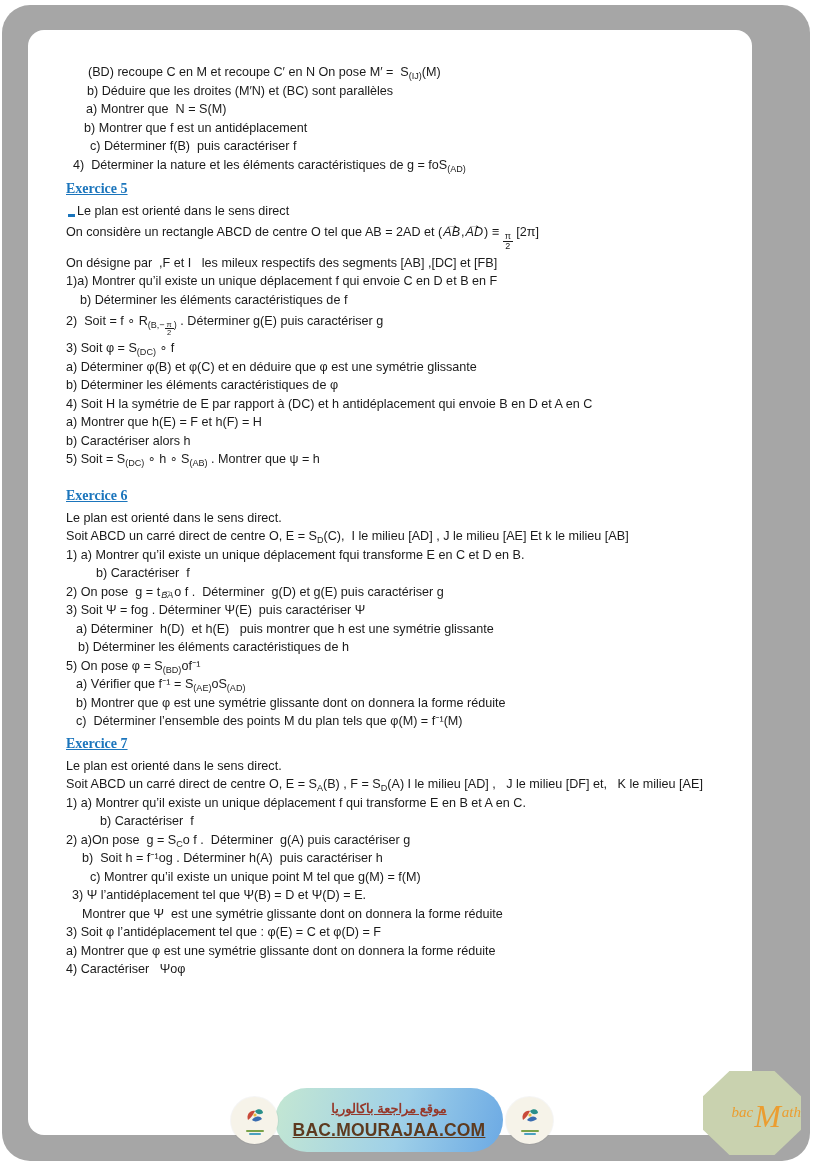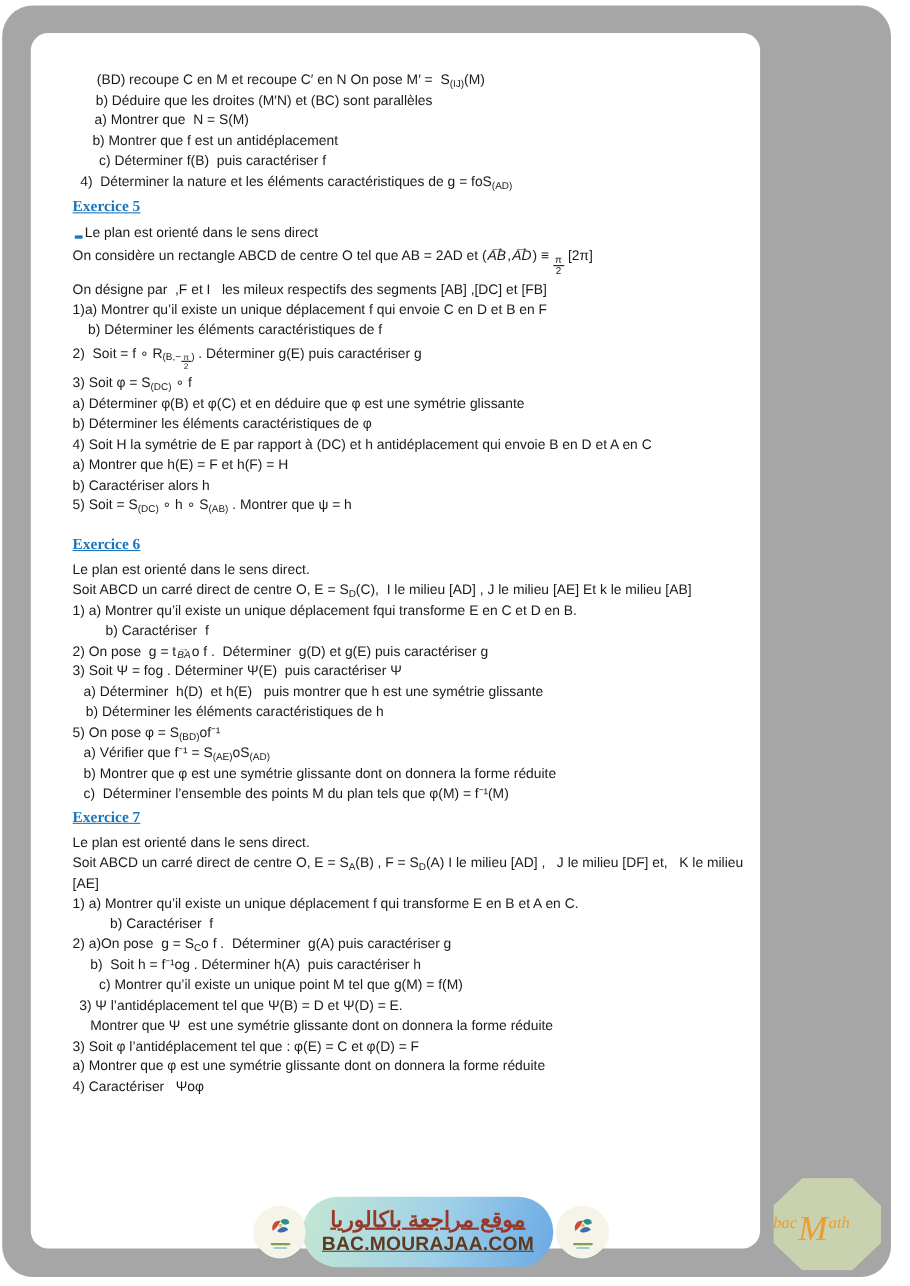--- a/index.html
+++ b/index.html
@@ -5,21 +5,21 @@
   html,body{margin:0;padding:0;}
   body{
     width:827px;height:1169px;position:relative;background:#ffffff;overflow:hidden;
     font-family:"Liberation Sans", sans-serif;
   }
   .frame{
     position:absolute;left:2px;top:5px;width:808px;height:1156px;
     background:#a6a6a6;border-radius:28px;
   }
   .page{
-    position:absolute;left:28px;top:30px;width:663px;height:1105px;
+    position:absolute;left:28px;top:30px;width:724px;height:1105px;
     background:#ffffff;border-radius:16px;
   }
   .content{
     position:absolute;left:38px;top:33px;right:12px;
     color:#1a1a1a;
   }
   .line{
     font-size:12.6px;line-height:18.5px;white-space:pre-wrap;
     font-family:"Liberation Sans", sans-serif;
   }
@@ -48,42 +48,42 @@
     margin-right:2px;vertical-align:-2px;
   }
   
   .footer-pill{
     position:absolute;left:275px;top:1088px;width:228px;height:64px;
     border-radius:32px;z-index:3;
     background:linear-gradient(105deg,#c4e7d2 0%,#9fd0e8 55%,#6ba9e4 100%);
     display:flex;flex-direction:column;align-items:center;justify-content:center;
   }
   .arabic-line{
-    direction:rtl;color:#96382a;font-weight:bold;font-size:20px;line-height:20px;
+    direction:rtl;color:#96382a;font-weight:bold;font-size:13px;line-height:20px;
     text-decoration:underline;
   }
   .url-line{
     color:#5d3a1f;font-weight:bold;font-size:17.5px;line-height:22px;
     letter-spacing:0.2px;text-decoration:underline;
   }
   .logo-circle{
     position:absolute;width:47px;height:47px;border-radius:50%;
     background:#f6f3e9;z-index:4;
     display:flex;flex-direction:column;align-items:center;justify-content:center;
     box-shadow:0 0 0 1px rgba(0,0,0,0.04);
   }
   .logo-circle.left{left:231px;top:1097px;}
   .logo-circle.right{left:506px;top:1097px;}
   .logo-bar{width:18px;height:2px;background:#7aa24a;margin-top:2px;border-radius:1px;}
   .logo-bar2{width:12px;height:1.5px;background:#4aa0c0;margin-top:1.5px;border-radius:1px;}
   .bacmath{
     position:absolute;left:703px;top:1071px;width:98px;height:84px;
     background:#c9d2af;z-index:3;
     clip-path:polygon(27% 0,73% 0,100% 30%,100% 70%,73% 100%,27% 100%,0 70%,0 30%);
-    display:flex;align-items:center;justify-content:flex-start;
+    display:flex;align-items:center;justify-content:flex-end;
   }
   .bacmath-text{
     color:#eb9d30;font-family:"Liberation Serif", serif;font-style:italic;
     display:flex;align-items:center;
   }
   .bacmath-text .pre,.bacmath-text .post{font-size:15px;}
   .bacmath-text .bigm{font-size:32px;line-height:0.9;margin:0 1px;transform:translateY(3px);}
 </style>
 </head>
 <body>

